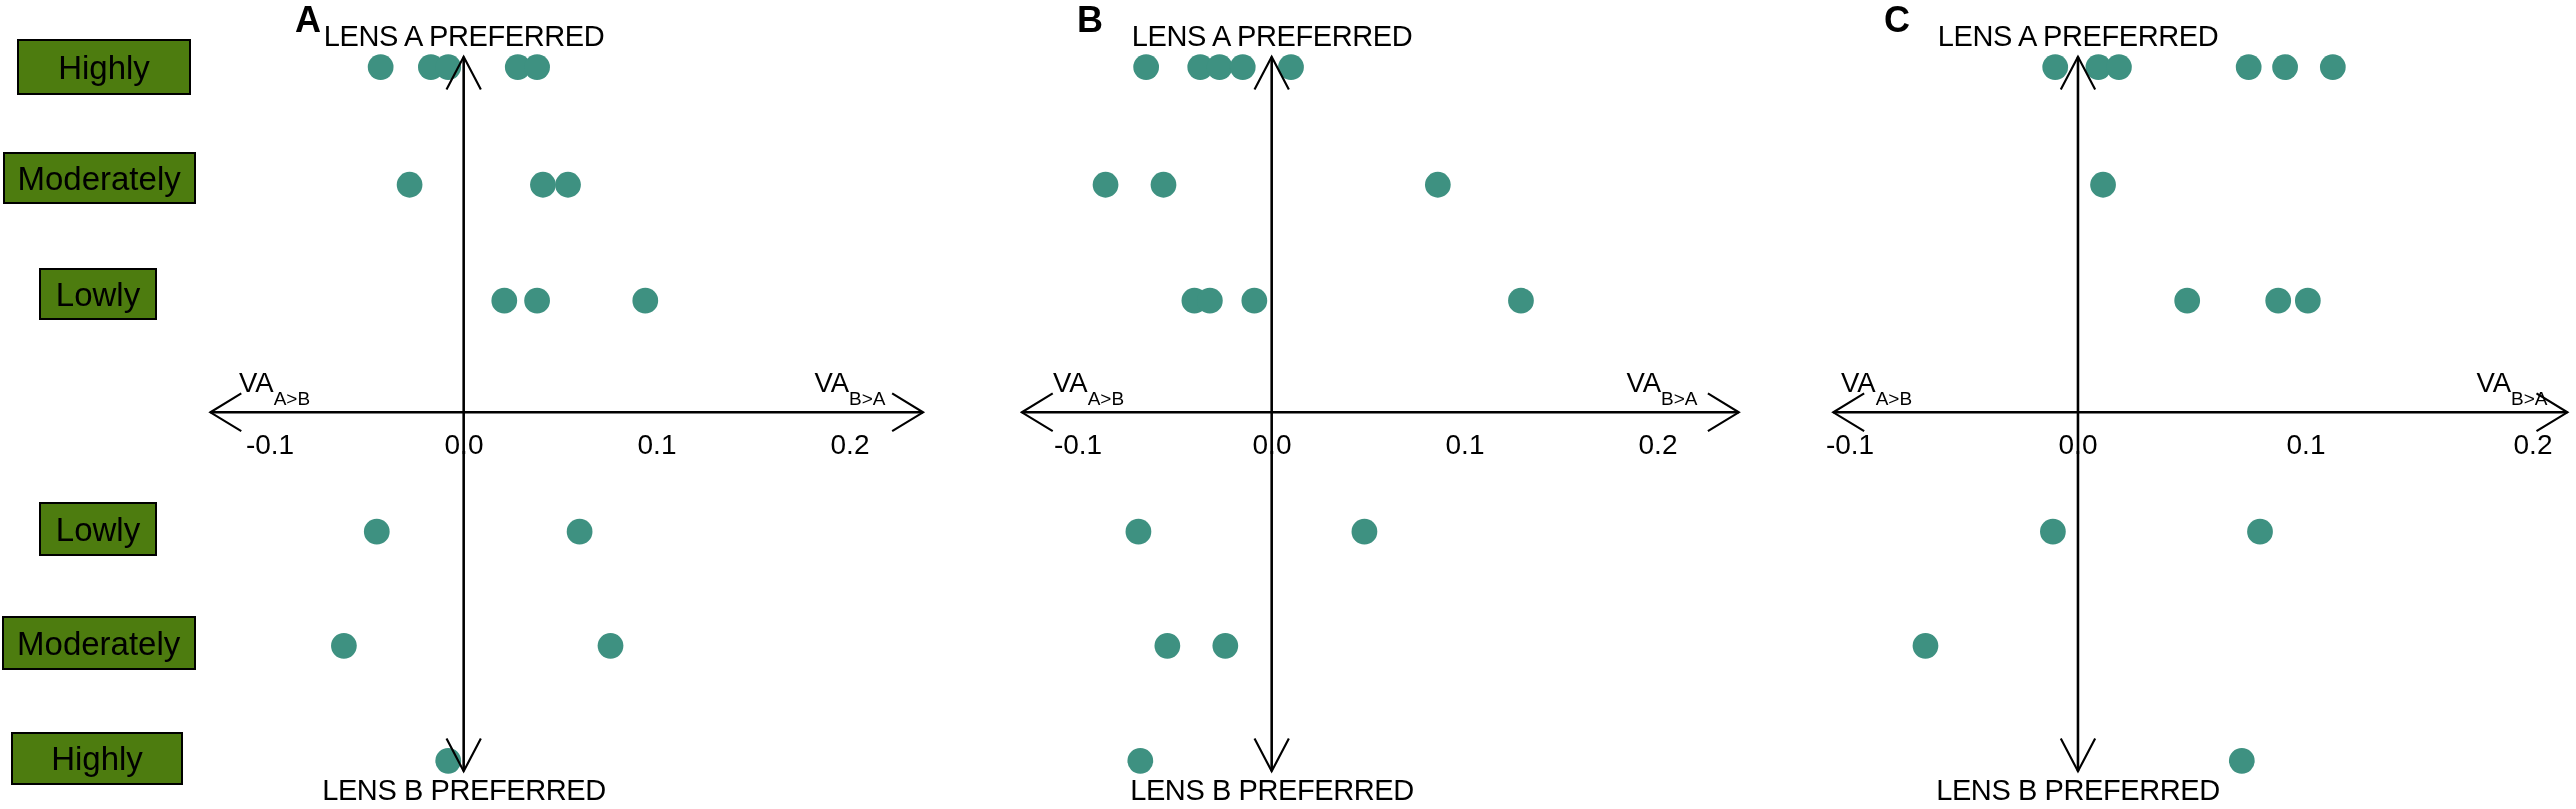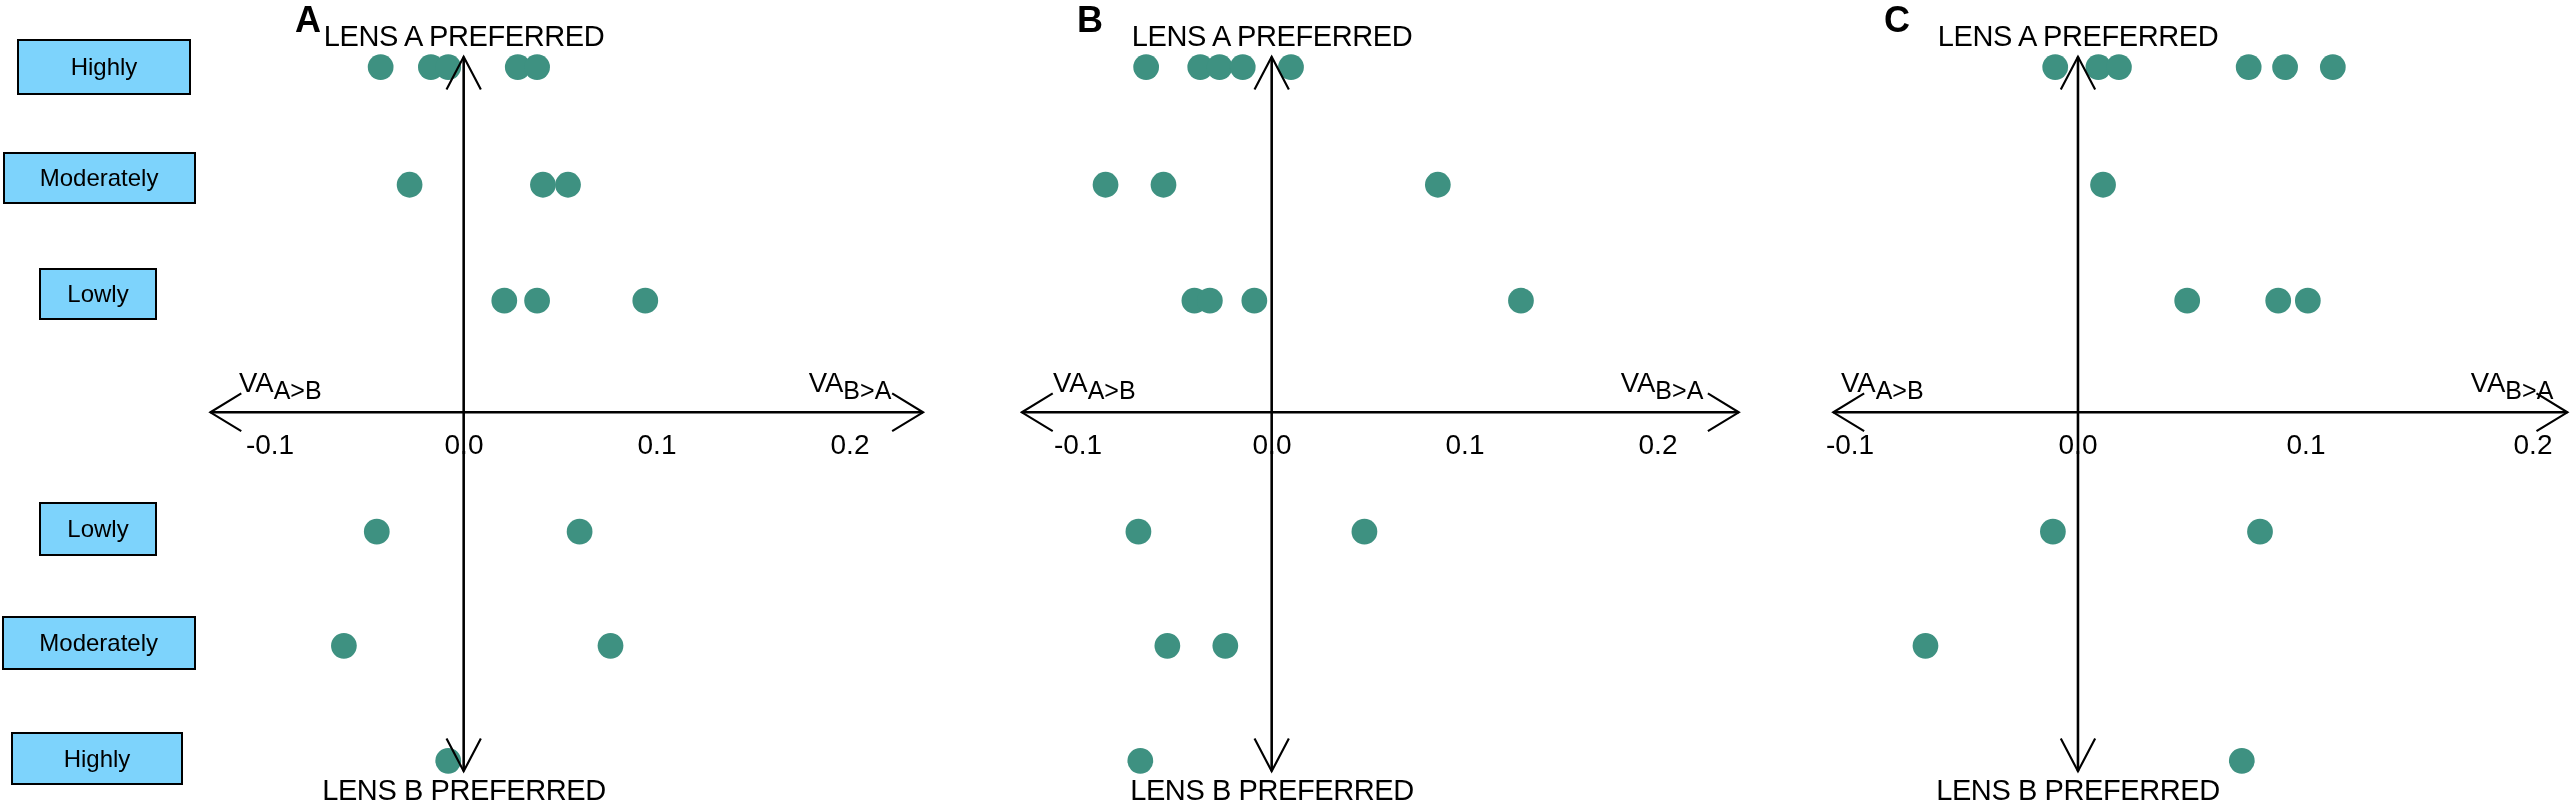--- a/index.html
+++ b/index.html
@@ -1,27 +1,27 @@
 <!DOCTYPE html>
 <html style="font-size:13.7px"><head>
 <meta charset="utf-8">
 <style>
   html,body{margin:0;padding:0;background:#ffffff;}
   #figure-root{position:relative;width:2576px;height:810px;background:#ffffff;
     font-family:"Liberation Sans",sans-serif;overflow:hidden;color:#000;}
   #fig-svg{position:absolute;left:0;top:0;}
   #overlay{position:absolute;left:0;top:0;width:2576px;height:810px;}
-  .row-box{position:absolute;border:2.6px solid #000;background:#7dd3fc;box-sizing:border-box;
-    display:flex;align-items:center;justify-content:center;font-size:24px;line-height:1;}
+  .row-box{position:absolute;border:2.6px solid #000;background:#4d7c0f;box-sizing:border-box;
+    display:flex;align-items:center;justify-content:center;font-size:33px;line-height:1;}
   .panel-letter{position:absolute;font-size:36px;font-weight:bold;line-height:1;}
   .axis-title{position:absolute;font-size:29px;letter-spacing:-0.4px;line-height:1;
     transform:translateX(-50%);white-space:nowrap;}
   .tick-label{position:absolute;font-size:28px;line-height:1;transform:translateX(-50%);}
   .va-label{position:absolute;font-size:27.5px;line-height:1;white-space:nowrap;}
-  .va-label sub{font-size:25px;line-height:0;position:relative;top:0;}
+  .va-label sub{font-size:19px;line-height:0;position:relative;top:6px;}
   .va-right{transform:translateX(-50%);}
 </style>
 </head>
 <body>
 
 <div id="figure-root">
   <svg id="fig-svg" width="2576" height="810" viewBox="0 0 3000 943">
       <circle cx="443.3" cy="78" r="15" fill="#3E9181"></circle>
       <circle cx="501.8" cy="78" r="15" fill="#3E9181"></circle>
       <circle cx="522.0" cy="78" r="15" fill="#3E9181"></circle>

